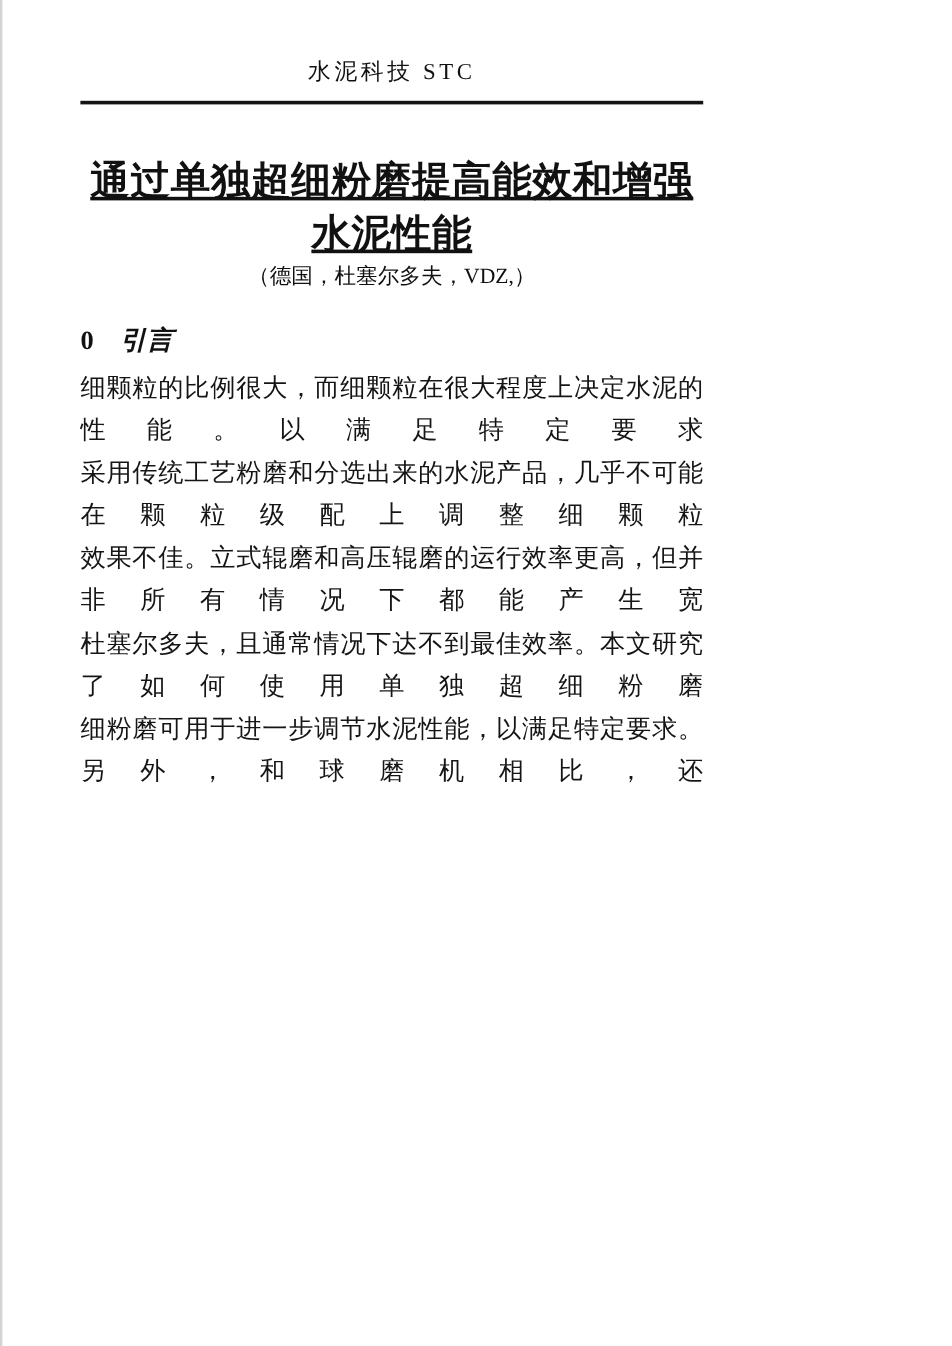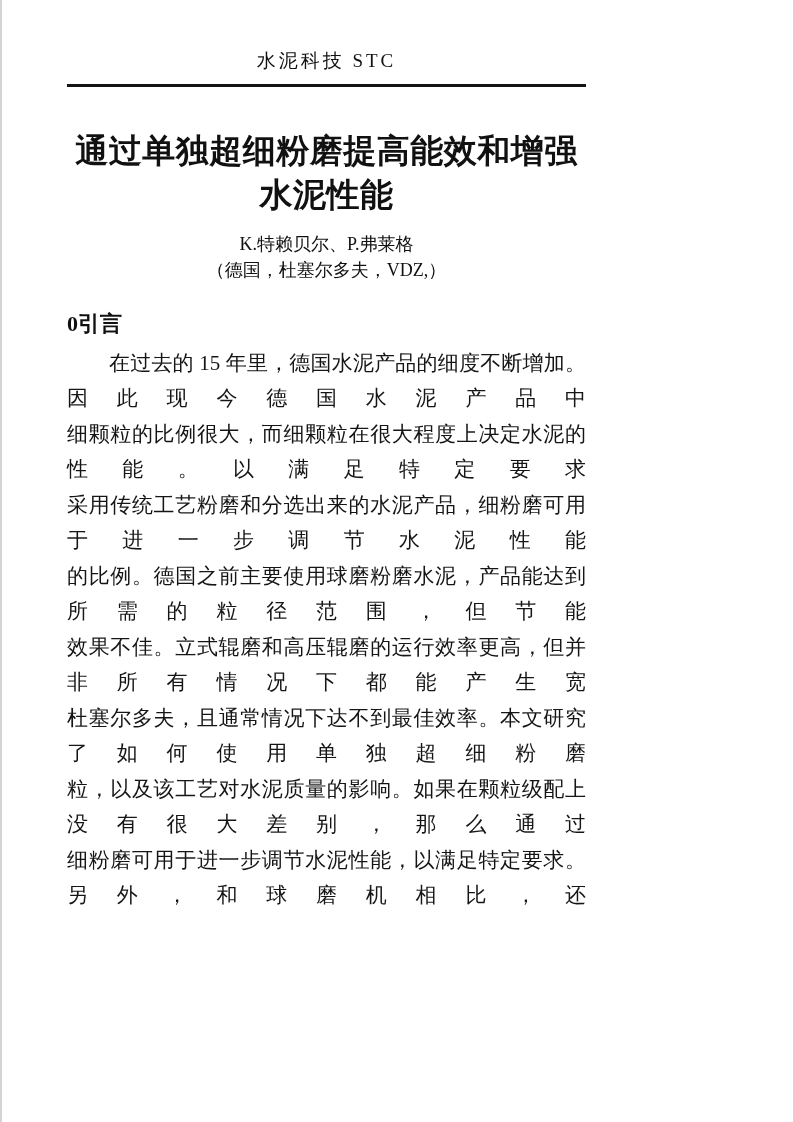--- a/index.html
+++ b/index.html
@@ -26,20 +26,21 @@
   .header-rule{
     margin-top:10px;height:2.5px;background:#141414;
   }
   .article-title{
     margin-top:42px;
     text-align:center;
     font-size:33px;line-height:44px;
     font-weight:bold;
     font-family:"Liberation Sans","DejaVu Sans",sans-serif;
     letter-spacing:0.5px;
+    text-decoration:underline;
   }
   .article-authors{
     margin-top:14px;
     text-align:center;
     font-size:18px;line-height:26px;
   }
   .article-affiliation{
     text-align:center;
     font-size:18px;line-height:26px;
   }
@@ -47,21 +48,21 @@
     font-family:"Liberation Sans","DejaVu Sans",sans-serif;
     font-weight:bold;
     font-size:22px;line-height:30px;
     margin-top:9px;
   }
   .section-heading.first{margin-top:26px;}
   .section-heading .sec-num{
     font-family:"Liberation Serif","DejaVu Serif",serif;
     font-weight:bold;
   }
-  .section-heading .sec-label{}
+  .section-heading .sec-label{margin-left:22px;font-style:italic;}
   .paragraph{margin-top:7px;}
   .line{
     font-size:21px;
     line-height:35.5px;
     text-align:justify;
     text-align-last:justify;
     color:#151515;
   }
   .line.first{text-indent:42px;}
 </style>
@@ -70,31 +71,27 @@
 
 <div class="page">
   <div class="scan-edge"></div>
 
   <div class="journal-name">水泥科技 STC</div>
 
   <div class="header-rule"></div>
 
   <div class="article-title">通过单独超细粉磨提高能效和增强水泥性能</div>
 
-  <div class="article-authors">K.特赖贝尔、P.弗莱格</div>
 
   <div class="article-affiliation">（德国，杜塞尔多夫，VDZ,）</div>
 
   <div id="sections">
       <div class="section-heading first"><span class="sec-num">0</span><span class="sec-label">引言</span></div>
       <div class="paragraph">
-        <div class="line first">在过去的 15 年里，德国水泥产品的细度不断增加。因此现今德国水泥产品中</div>
         <div class="line">细颗粒的比例很大，而细颗粒在很大程度上决定水泥的性能。以满足特定要求</div>
-        <div class="line">采用传统工艺粉磨和分选出来的水泥产品，细粉磨可用于进一步调节水泥性能</div>
-        <div class="line">的比例。德国之前主要使用球磨粉磨水泥，产品能达到所需的粒径范围，但节能</div>
+        <div class="line">采用传统工艺粉磨和分选出来的水泥产品，几乎不可能在颗粒级配上调整细颗粒</div>
         <div class="line">效果不佳。立式辊磨和高压辊磨的运行效率更高，但并非所有情况下都能产生宽</div>
         <div class="line">杜塞尔多夫，且通常情况下达不到最佳效率。本文研究了如何使用单独超细粉磨</div>
-        <div class="line">粒，以及该工艺对水泥质量的影响。如果在颗粒级配上没有很大差别，那么通过</div>
         <div class="line">细粉磨可用于进一步调节水泥性能，以满足特定要求。另外，和球磨机相比，还</div>
       </div>
     </div>
 
 </div>
 
 </body></html>

